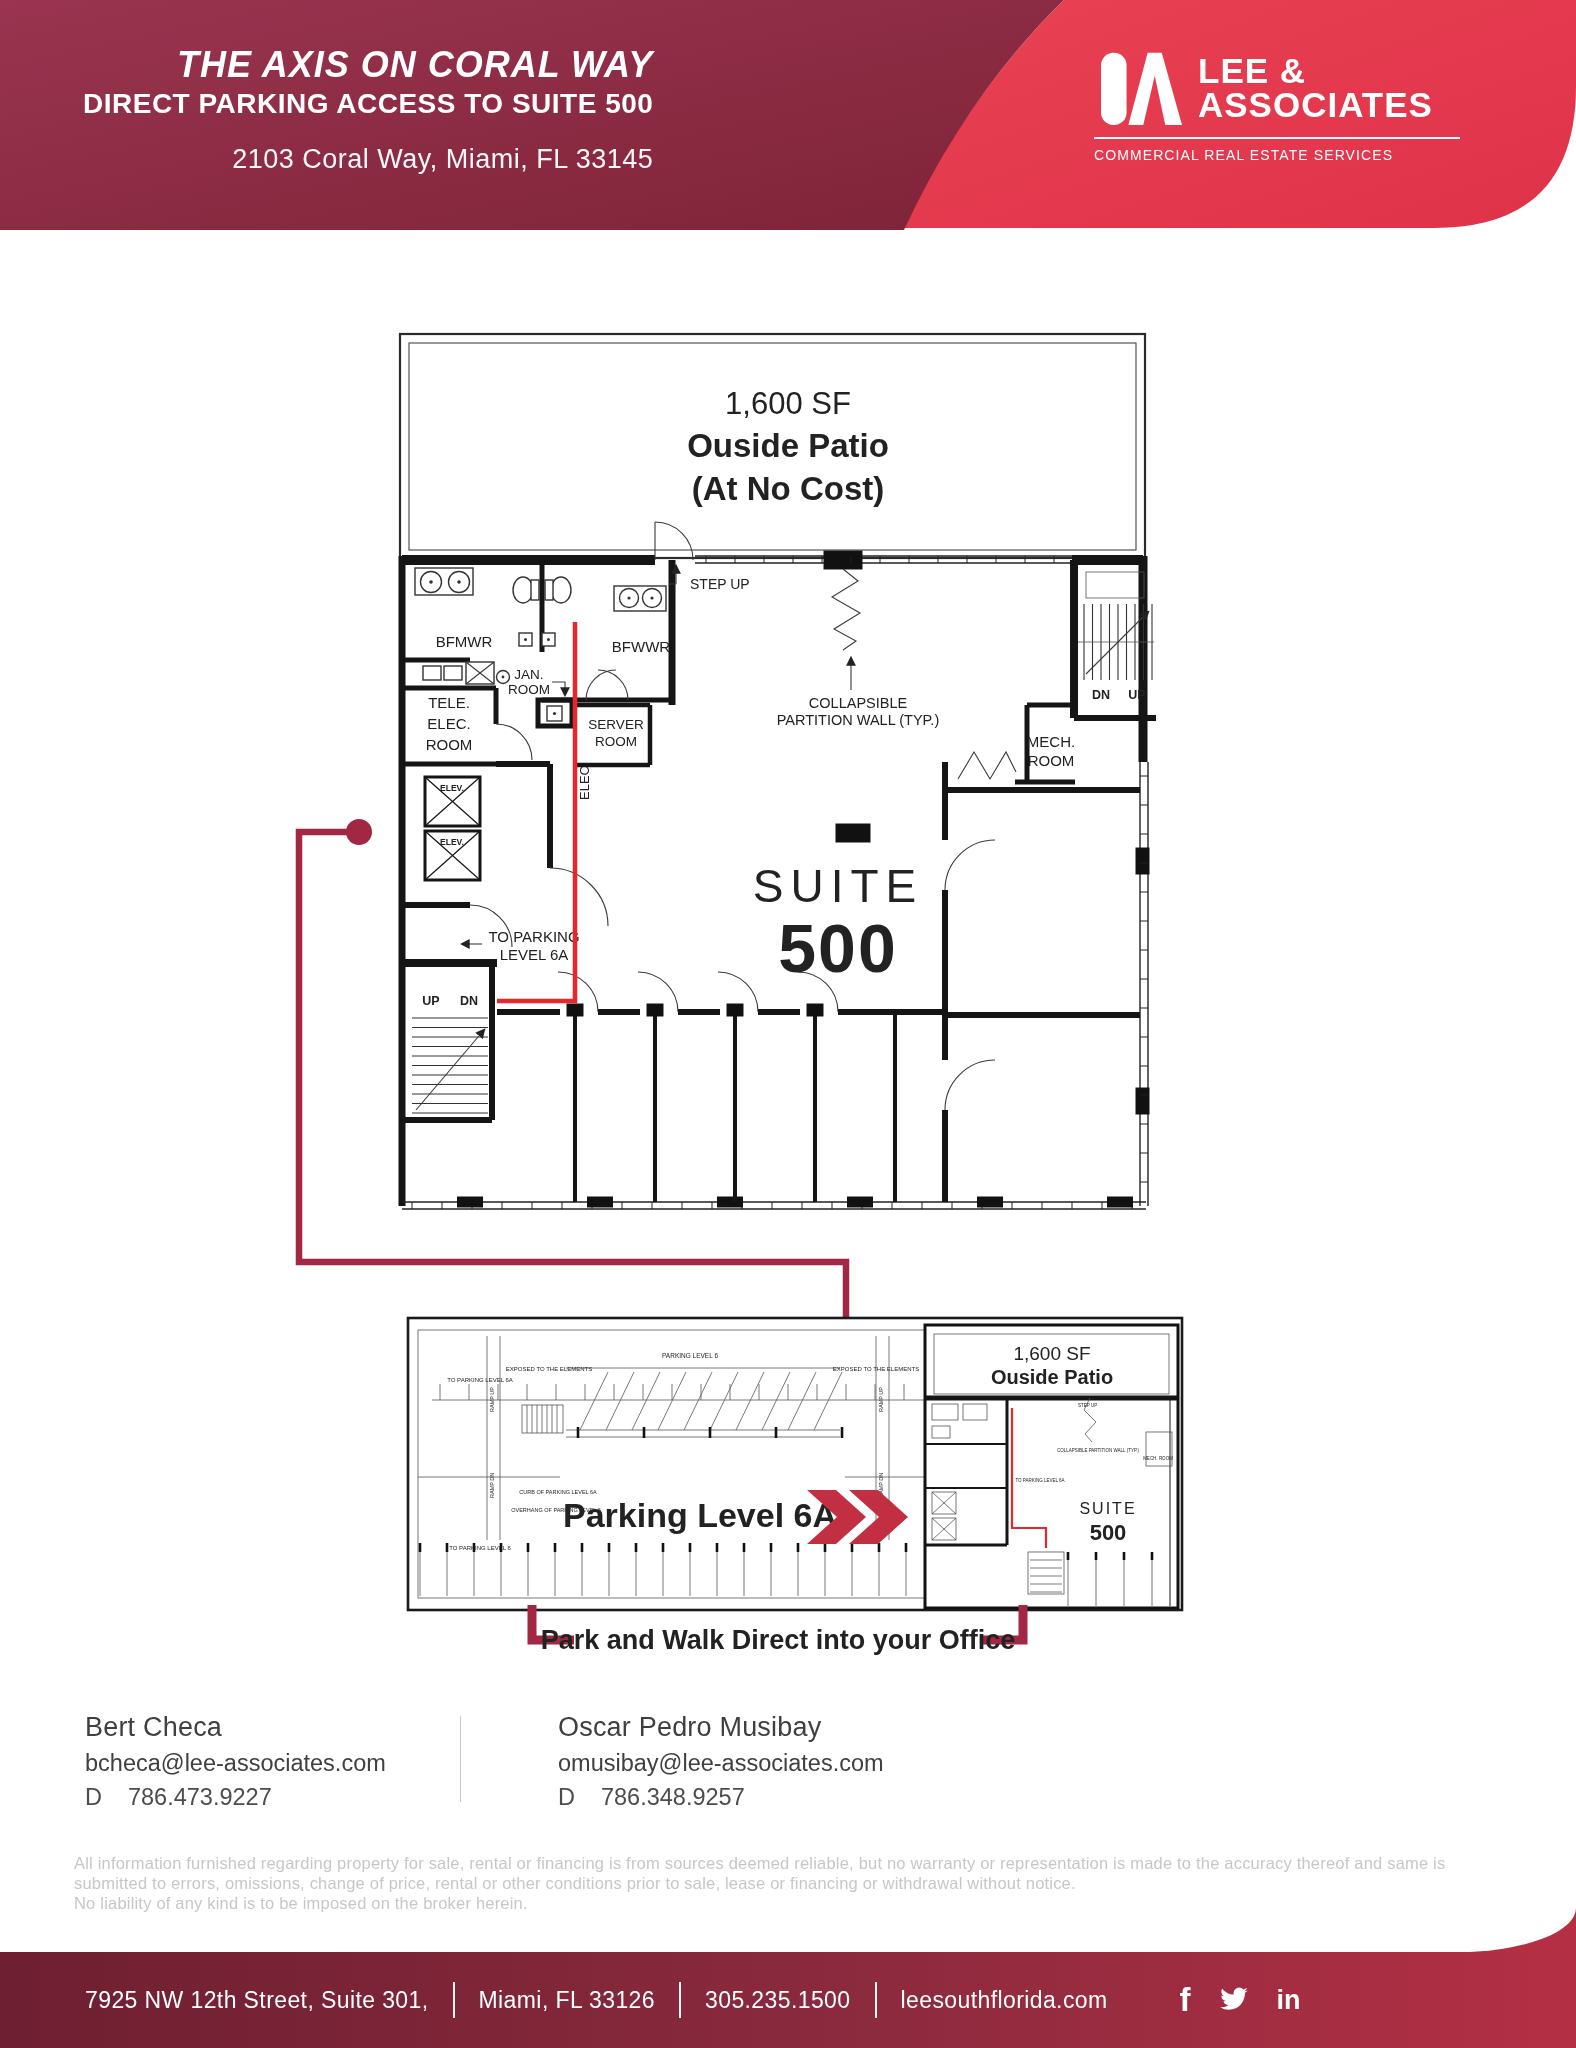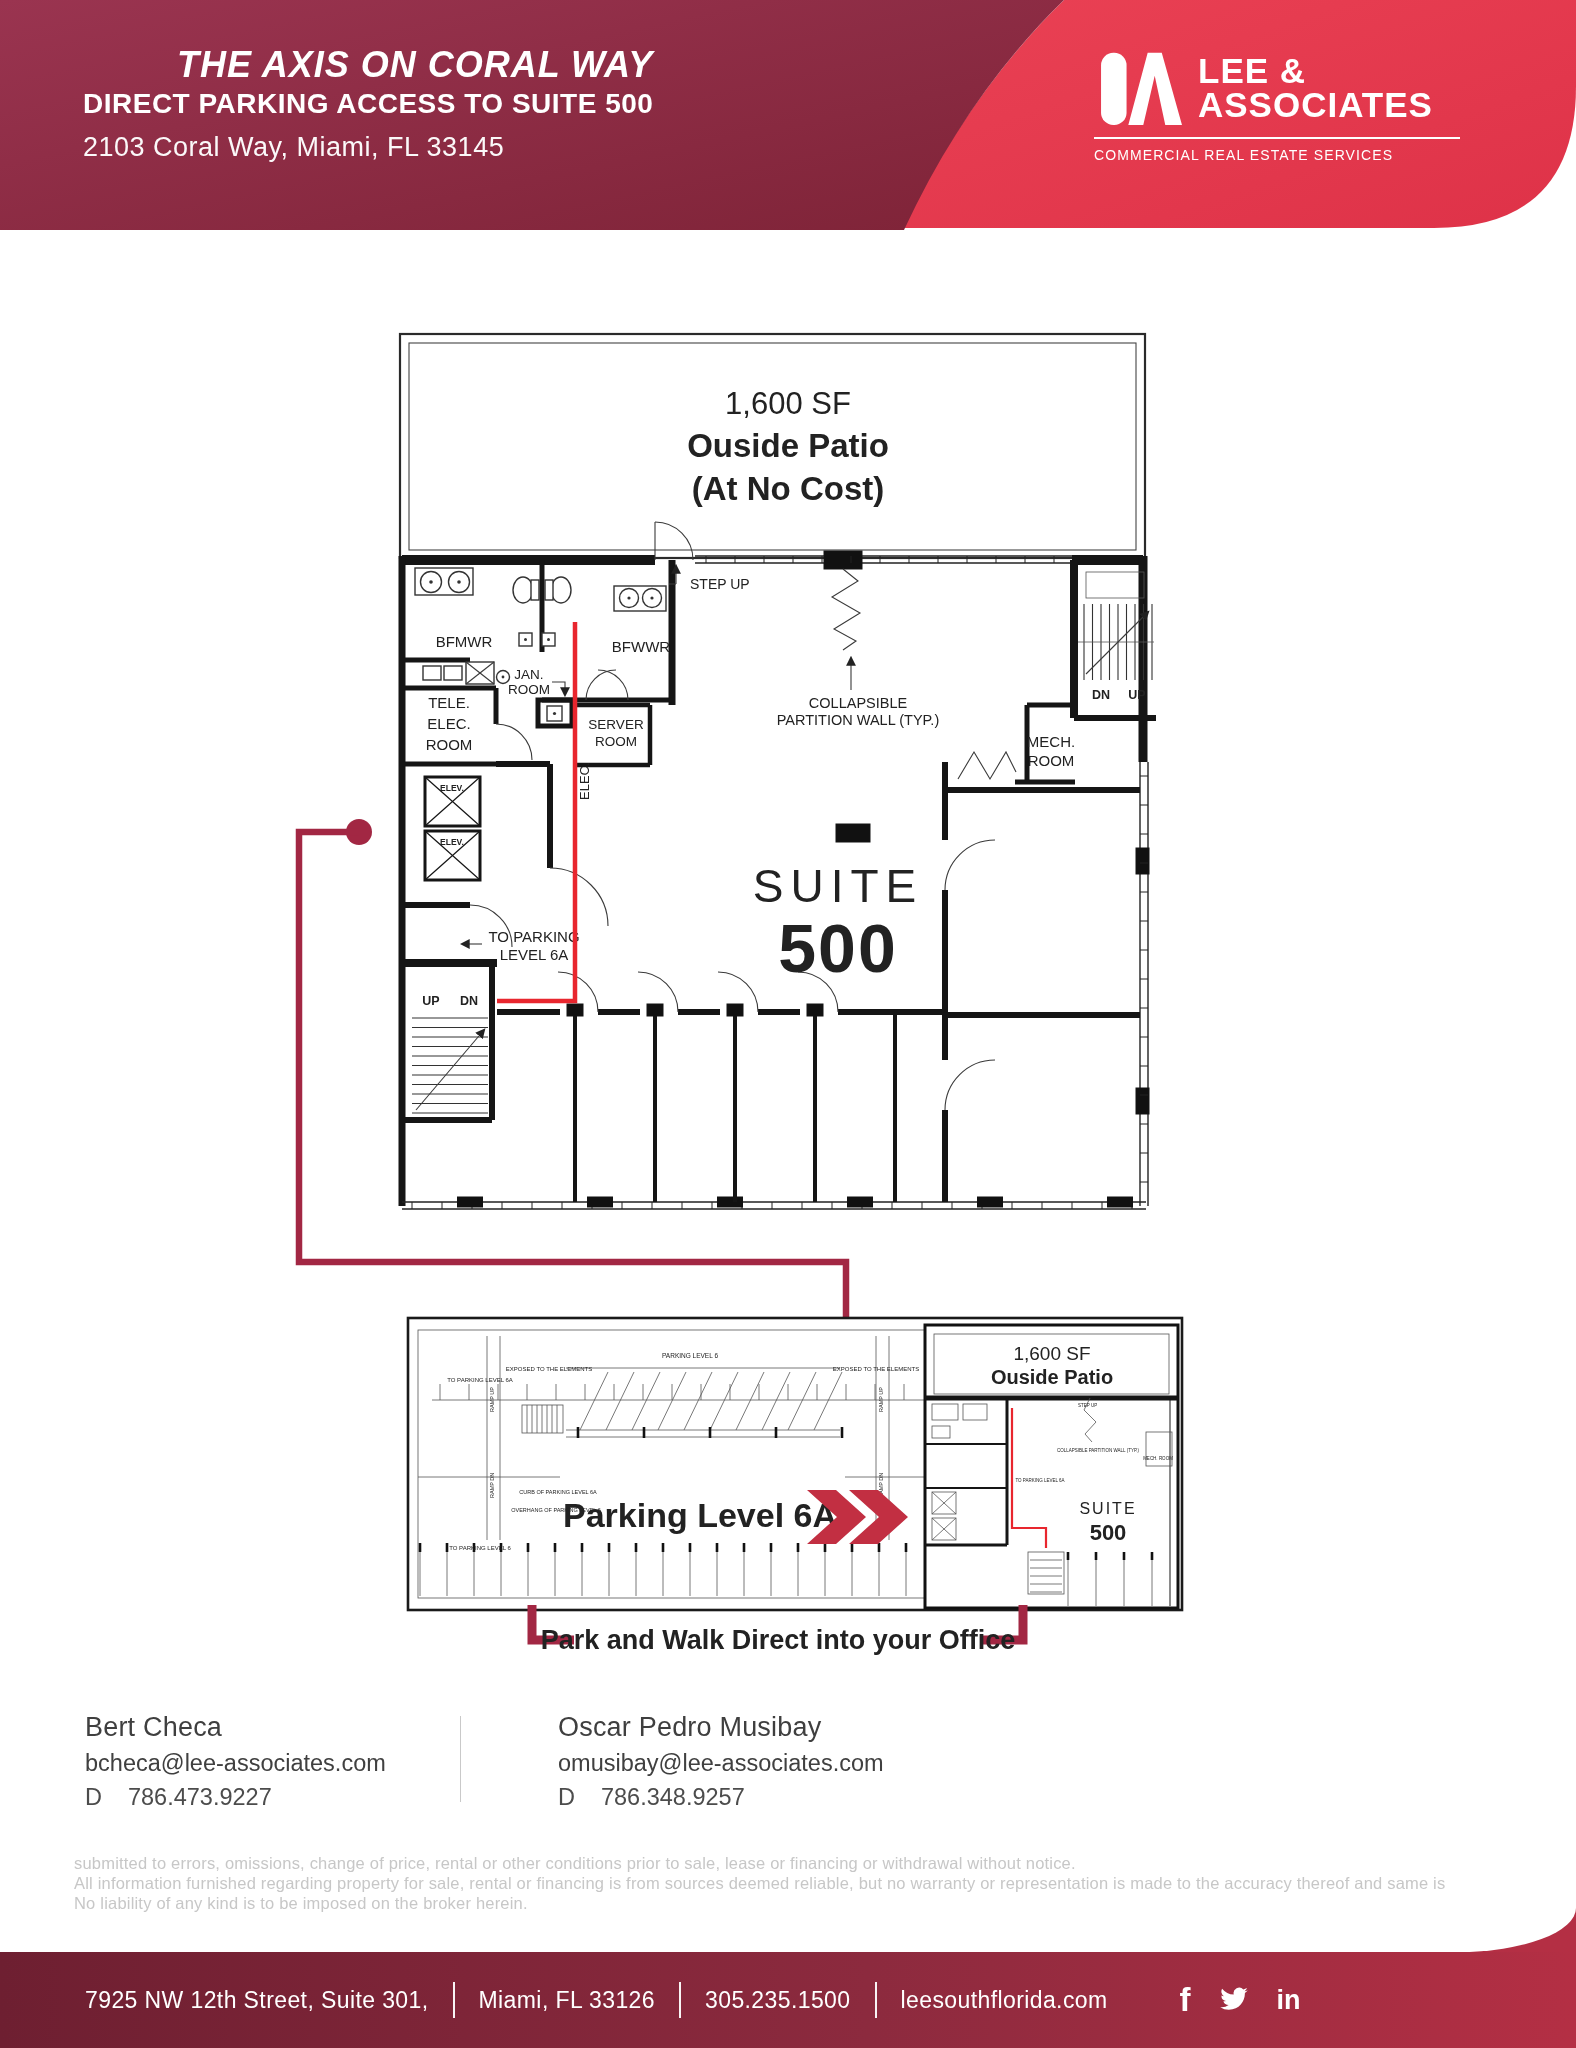--- a/index.html
+++ b/index.html
@@ -4,21 +4,21 @@
 <style>
   html,body{margin:0;padding:0;background:#e9e9e9;}
   .page{position:relative;width:1576px;height:2048px;background:#ffffff;overflow:hidden;
         font-family:"Liberation Sans",sans-serif;}
   
   .hdr{position:absolute;top:0;left:0;width:1576px;height:236px;}
   .hdr-bg{position:absolute;top:0;left:0;}
   .hdr-text{position:absolute;left:83px;top:44px;color:#fff;}
   .hdr-building{font-size:36px;font-style:italic;font-weight:bold;letter-spacing:1px;text-align:right;}
   .hdr-headline{font-size:28px;font-weight:bold;margin-top:2px;letter-spacing:0.5px;}
-  .hdr-address{font-size:27px;font-weight:normal;margin-top:12px;letter-spacing:0.5px;opacity:.97;}
+  .hdr-address{font-size:27px;font-weight:normal;margin-top:24px;letter-spacing:0.5px;opacity:.97;text-align:right;}
   .logo{position:absolute;left:1094px;top:46px;width:366px;color:#fff;}
   .logo-top{display:flex;align-items:center;}
   .la-mark{width:88px;height:84px;flex:0 0 auto;margin-right:16px;}
   .logo-name{font-size:35px;font-weight:bold;line-height:34px;letter-spacing:1px;white-space:nowrap;}
   .logo-rule{border-top:2px solid #fff;margin:7px 0 8px;}
   .logo-tag{font-size:14px;letter-spacing:1.1px;white-space:nowrap;}
   
   .plans{position:absolute;top:0;left:0;}
   .plans text{font-family:"Liberation Sans",sans-serif;fill:#222;}
   .wall{stroke:#151515;fill:none;}
@@ -615,22 +615,22 @@
     </div>
     <div class="vdiv"></div>
     <div class="contact">
       <div class="c-name">Oscar Pedro Musibay</div>
       <div class="c-email">omusibay@lee-associates.com</div>
       <div class="c-phone"><span class="plabel">D</span><span>786.348.9257</span></div>
     </div>
   </div>
 
   <div class="disclaimer">
+    <div>All information furnished regarding property for sale, rental or financing is from sources deemed reliable, but no warranty or representation is made to the accuracy thereof and same is</div>
     <div>submitted to errors, omissions, change of price, rental or other conditions prior to sale, lease or financing or withdrawal without notice.</div>
-    <div>All information furnished regarding property for sale, rental or financing is from sources deemed reliable, but no warranty or representation is made to the accuracy thereof and same is</div>
     <div>No liability of any kind is to be imposed on the broker herein.</div>
   </div>
 
   <footer class="footer">
     <div class="f-text">
       <span>7925 NW 12th Street, Suite 301,</span>
       <span class="f-sep"></span>
       <span>Miami, FL 33126</span>
       <span class="f-sep"></span>
       <span>305.235.1500</span>

